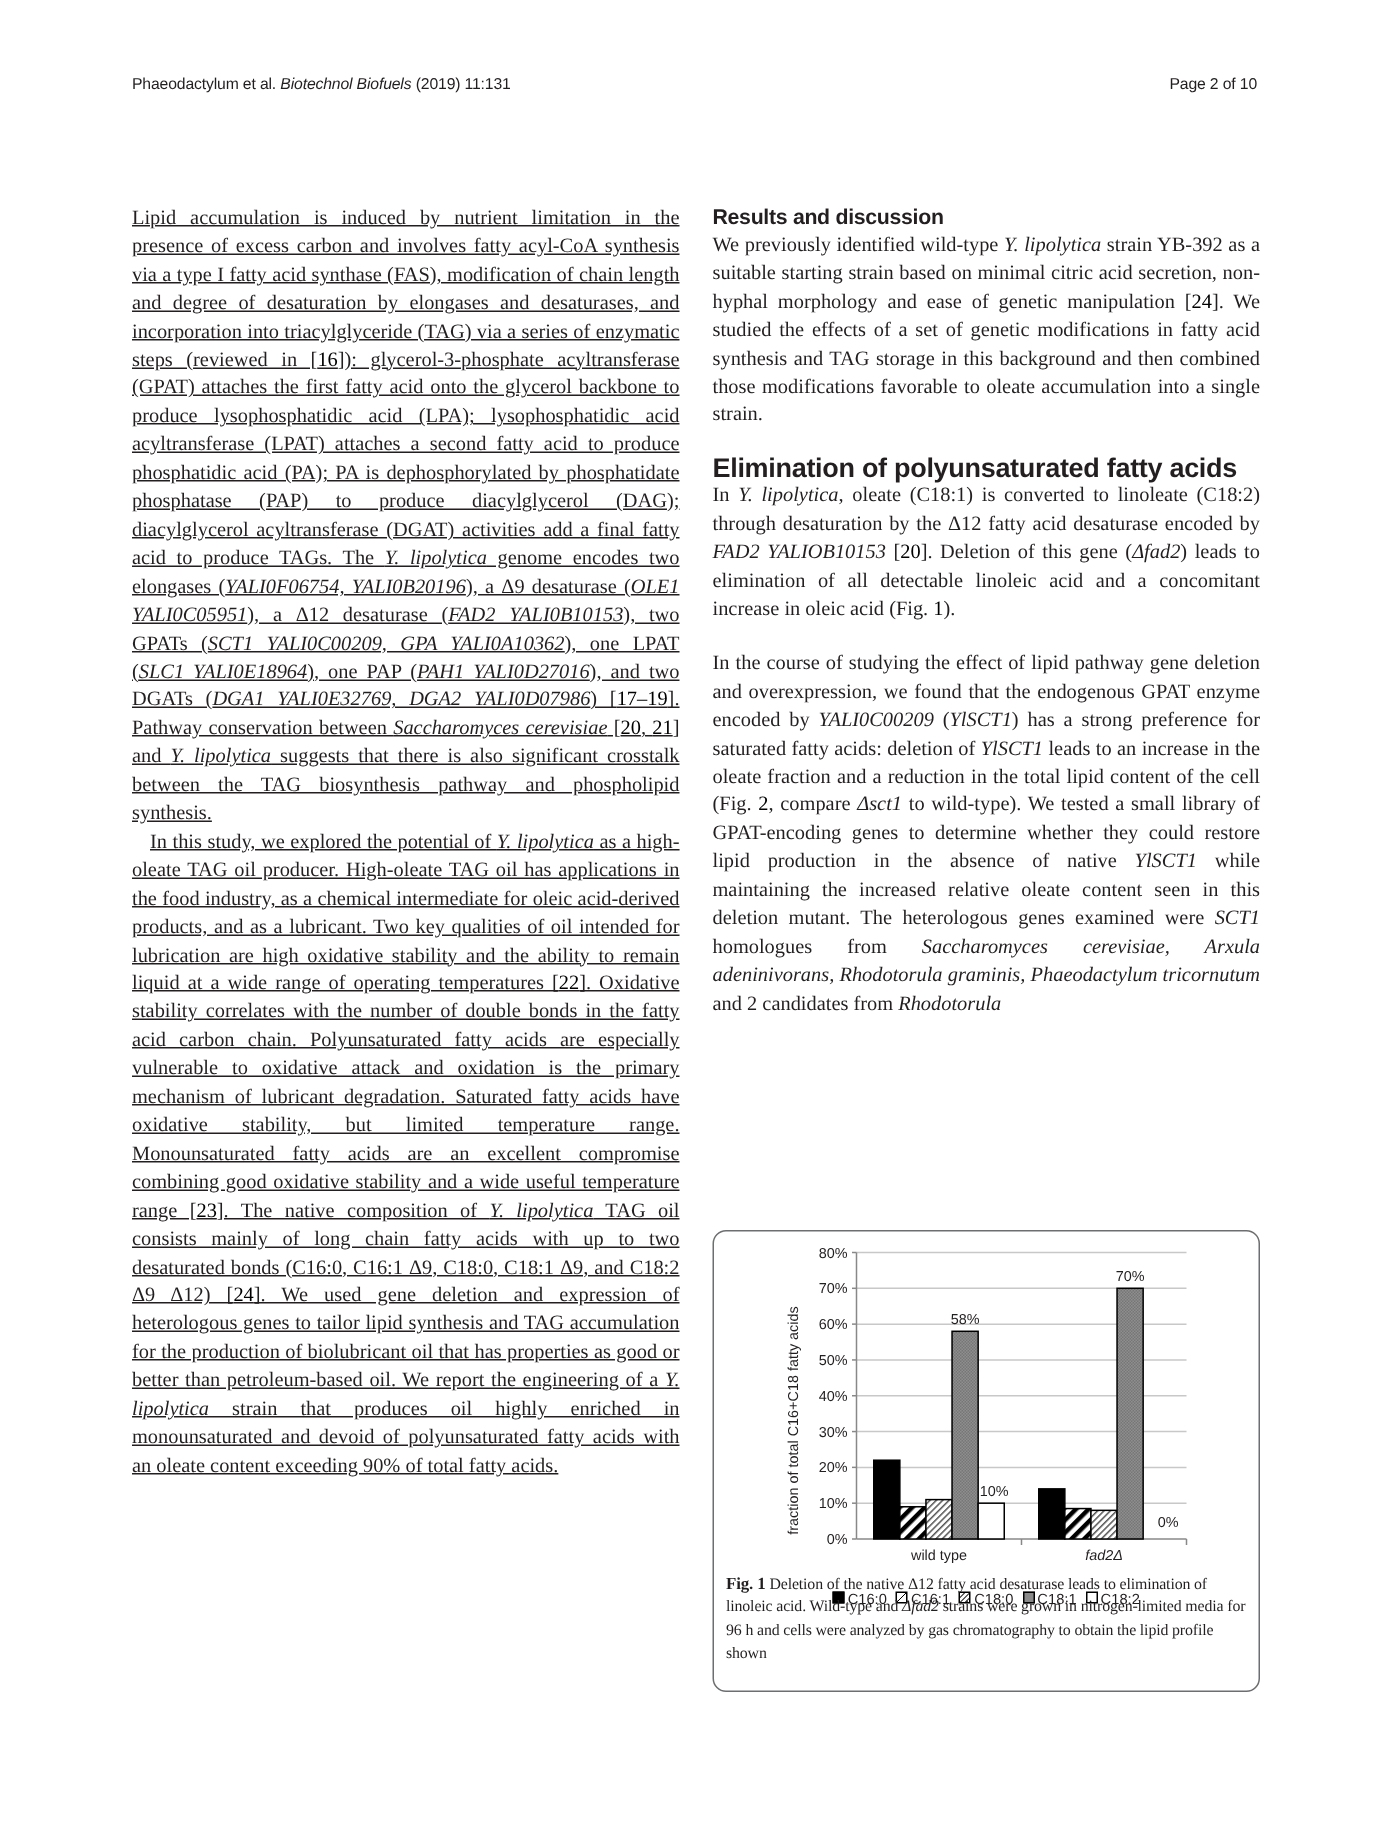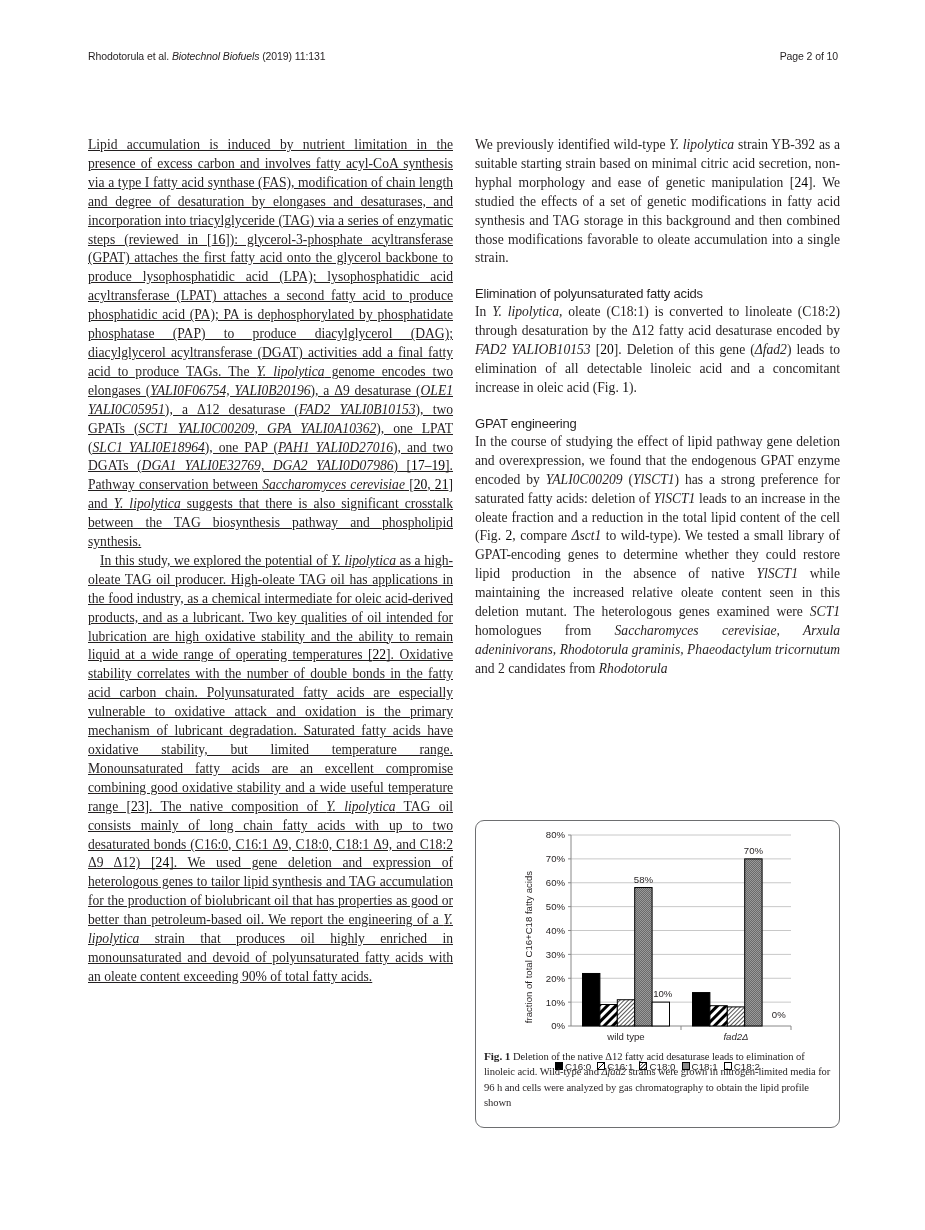--- a/index.html
+++ b/index.html
@@ -15,22 +15,22 @@
     text-align: justify; hyphens: manual; }
   .col-left { left: 88px; text-decoration: underline; }
   .col-right { left: 475px; }
   .col p { margin: 0; }
   .col p.indent { text-indent: 12px; }
   i, .it { font-style: italic; margin-top: 42px; }
   .ref { color: #000000; }
 
   .sec-head { font-family: "Liberation Sans", "DejaVu Sans", sans-serif; font-weight: bold;
     font-size: 14.2px; line-height: 18px; margin: 0; text-align: left; letter-spacing: -0.2px; }
-  .sub-head { font-family: "Liberation Sans", "DejaVu Sans", sans-serif; font-weight: normal;
-    font-size: 13px; line-height: 18px; margin: 0; text-align: left; letter-spacing: -0.2px; }
+  .sub-head { font-family: "Liberation Sans", "DejaVu Sans", sans-serif; font-weight: bold;
+    font-size: 18px; line-height: 18px; margin: 0; text-align: left; letter-spacing: -0.2px; }
   .gap-sub { height: 17px; }
 
   
   .figure { position: absolute; left: 475px; top: 820px; width: 365px; height: 308px;
     border: 1.3px solid #6d6e70; border-radius: 9px; background: #fff; }
   .chart { position: absolute; left: 0; top: 0; width: 365px; height: 240px; }
   .fig-caption { position: absolute; left: 8px; top: 228px; width: 350px;
     font-family: Liberation Serif, serif; font-size: 10.6px; line-height: 15.3px;
     color: #231f20; letter-spacing: -0.1px; }
   .fig-caption .fig-label { font-weight: bold; font-size: 11.3px; }
@@ -39,39 +39,39 @@
     font-family: "Liberation Sans", "DejaVu Sans", sans-serif; font-size: 9.8px; color: #231f20; margin-top: 16px; }
   .legend .item { display: inline-block; margin: 0 3px; }
   .legend .sw { display: inline-block; width: 8px; height: 8px; border: 1px solid #000;
     vertical-align: -0px; margin-right: 2px; }
 </style>
 </head>
 <body>
 
 <div class="running-head">
   <span class="journal">
-    <span style="font-style:normal">Rhodotorula et al.</span>
+    <span style="font-style:normal">Phaeodactylum et al.</span>
     <i>Biotechnol Biofuels</i>
     <span>(2019) 11:131</span>
   </span>
   <span>Page 2 of 10</span>
 </div>
 
 <div class="col col-left">
   <p>Lipid accumulation is induced by nutrient limitation in the presence of excess carbon and involves fatty acyl-CoA synthesis via a type I fatty acid synthase (FAS), modification of chain length and degree of desaturation by elongases and desaturases, and incorporation into triacylglyceride (TAG) via a series of enzymatic steps (reviewed in [<a class="ref">16</a>]): glycerol-3-phosphate acyltransferase (GPAT) attaches the first fatty acid onto the glycerol backbone to produce lysophosphatidic acid (LPA); lysophosphatidic acid acyltransferase (LPAT) attaches a second fatty acid to produce phosphatidic acid (PA); PA is dephosphorylated by phosphatidate phosphatase (PAP) to produce diacylglycerol (DAG); diacylglycerol acyltransferase (DGAT) activities add a final fatty acid to produce TAGs. The <i>Y. lipolytica</i> genome encodes two elongases (<i>YALI0F06754, YALI0B20196</i>), a Δ9 desaturase (<i>OLE1 YALI0C05951</i>), a Δ12 desaturase (<i>FAD2 YALI0B10153</i>), two GPATs (<i>SCT1 YALI0C00209, GPA YALI0A10362</i>), one LPAT (<i>SLC1 YALI0E18964</i>), one PAP (<i>PAH1 YALI0D27016</i>), and two DGATs (<i>DGA1 YALI0E32769, DGA2 YALI0D07986</i>) [<a class="ref">17–19</a>]. Pathway conservation between <i>Saccharomyces cerevisiae</i> [<a class="ref">20</a>, <a class="ref">21</a>] and <i>Y. lipolytica</i> suggests that there is also significant crosstalk between the TAG biosynthesis pathway and phospholipid synthesis.</p>
   <p class="indent">In this study, we explored the potential of <i>Y. lipolytica</i> as a high-oleate TAG oil producer. High-oleate TAG oil has applications in the food industry, as a chemical intermediate for oleic acid-derived products, and as a lubricant. Two key qualities of oil intended for lubrication are high oxidative stability and the ability to remain liquid at a wide range of operating temperatures [<a class="ref">22</a>]. Oxidative stability correlates with the number of double bonds in the fatty acid carbon chain. Polyunsaturated fatty acids are especially vulnerable to oxidative attack and oxidation is the primary mechanism of lubricant degradation. Saturated fatty acids have oxidative stability, but limited temperature range. Monounsaturated fatty acids are an excellent compromise combining good oxidative stability and a wide useful temperature range [<a class="ref">23</a>]. The native composition of <i>Y. lipolytica</i> TAG oil consists mainly of long chain fatty acids with up to two desaturated bonds (C16:0, C16:1 Δ9, C18:0, C18:1 Δ9, and C18:2 Δ9 Δ12) [<a class="ref">24</a>]. We used gene deletion and expression of heterologous genes to tailor lipid synthesis and TAG accumulation for the production of biolubricant oil that has properties as good or better than petroleum-based oil. We report the engineering of a <i>Y. lipolytica</i> strain that produces oil highly enriched in monounsaturated and devoid of polyunsaturated fatty acids with an oleate content exceeding 90% of total fatty acids.</p>
 </div>
 
 <div class="col col-right">
+  <h2 class="sec-head">Results and discussion</h2>
   <p>We previously identified wild-type <i>Y. lipolytica</i> strain YB-392 as a suitable starting strain based on minimal citric acid secretion, non-hyphal morphology and ease of genetic manipulation [<a class="ref">24</a>]. We studied the effects of a set of genetic modifications in fatty acid synthesis and TAG storage in this background and then combined those modifications favorable to oleate accumulation into a single strain.</p>
   <div class="gap-sub"></div>
   <h3 class="sub-head">Elimination of polyunsaturated fatty acids</h3>
   <p>In <i>Y. lipolytica</i>, oleate (C18:1) is converted to linoleate (C18:2) through desaturation by the Δ12 fatty acid desaturase encoded by <i>FAD2 YALIOB10153</i> [<a class="ref">20</a>]. Deletion of this gene (<i>Δfad2</i>) leads to elimination of all detectable linoleic acid and a concomitant increase in oleic acid (Fig. <a class="ref">1</a>).</p>
   <div class="gap-sub"></div>
-  <h3 class="sub-head">GPAT engineering</h3>
   <p>In the course of studying the effect of lipid pathway gene deletion and overexpression, we found that the endogenous GPAT enzyme encoded by <i>YALI0C00209</i> (<i>YlSCT1</i>) has a strong preference for saturated fatty acids: deletion of <i>YlSCT1</i> leads to an increase in the oleate fraction and a reduction in the total lipid content of the cell (Fig. <a class="ref">2</a>, compare <i>Δsct1</i> to wild-type). We tested a small library of GPAT-encoding genes to determine whether they could restore lipid production in the absence of native <i>YlSCT1</i> while maintaining the increased relative oleate content seen in this deletion mutant. The heterologous genes examined were <i>SCT1</i> homologues from <i>Saccharomyces cerevisiae, Arxula adeninivorans, Rhodotorula graminis, Phaeodactylum tricornutum</i> and 2 candidates from <i>Rhodotorula</i></p>
 </div>
 
 <div class="figure">
   <svg class="chart" width="365" height="240" viewBox="0 0 365 240" xmlns="http://www.w3.org/2000/svg">
     <defs>
       <pattern id="p-wide" patternUnits="userSpaceOnUse" width="6" height="6" patternTransform="rotate(45)">
         <rect width="6" height="6" fill="#fff"></rect>
         <rect width="3" height="6" fill="#000"></rect>
       </pattern>

